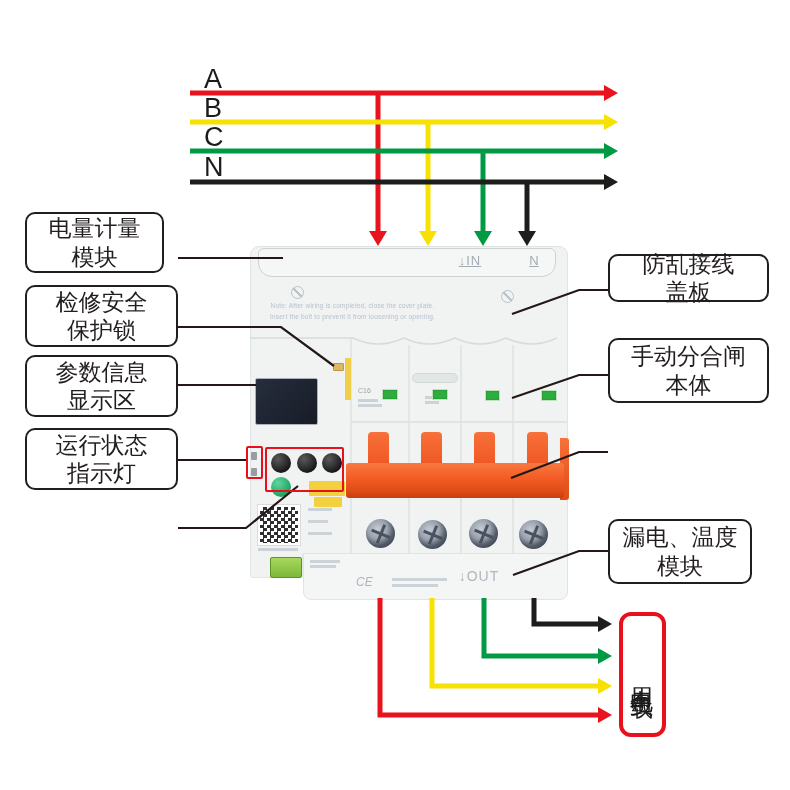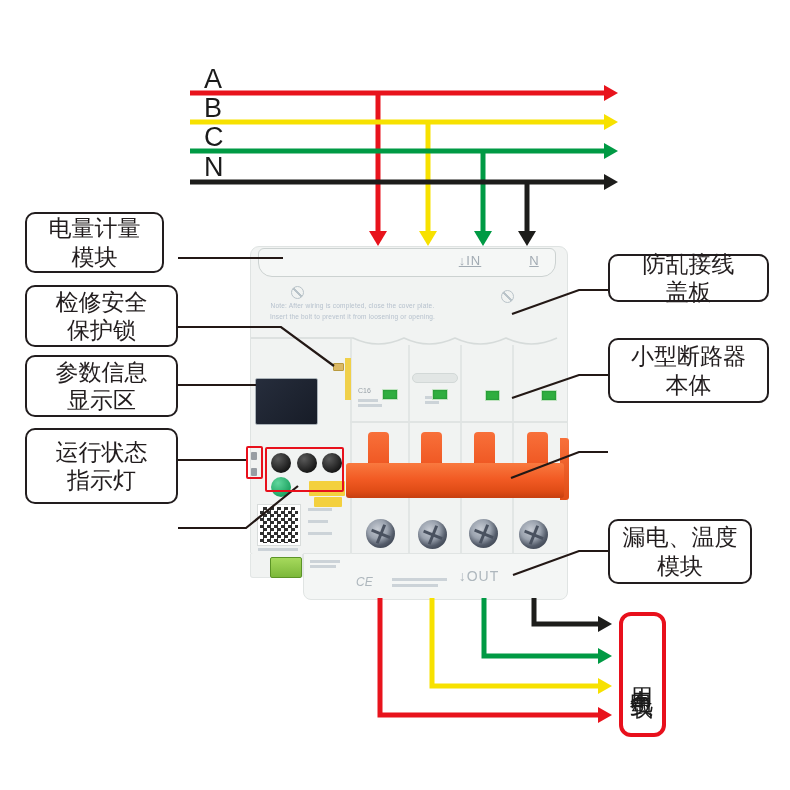--- a/index.html
+++ b/index.html
@@ -208,25 +208,25 @@
     <path d="M608,452 H579 L511,478" stroke="#231815" stroke-width="2.2" fill="none"></path>
     <path d="M608,551 H579 L513,575" stroke="#231815" stroke-width="2.2" fill="none"></path>
   </svg>
 
   <div class="callout" style="left:25px;top:212px;width:139px;height:61px">电量计量
 模块</div>
   <div class="callout" style="left:25px;top:285px;width:153px;height:62px">检修安全
 保护锁</div>
   <div class="callout" style="left:25px;top:355px;width:153px;height:62px">参数信息
 显示区</div>
-  <div class="callout" style="left:25px;top:428px;width:153px;height:76px">运行状态
+  <div class="callout" style="left:25px;top:428px;width:153px;height:62px">运行状态
 指示灯</div>
 
   <div class="callout" style="left:608px;top:254px;width:161px;height:48px">防乱接线
 盖板</div>
-  <div class="callout" style="left:608px;top:338px;width:161px;height:65px">小型断路器
+  <div class="callout" style="left:608px;top:338px;width:161px;height:65px">手动分合闸
 本体</div>
   <div class="callout" style="left:608px;top:519px;width:144px;height:65px">漏电、温度
 模块</div>
 
   <div class="loadbox">用电负载</div>
 
 </div>
 
 </body></html>

